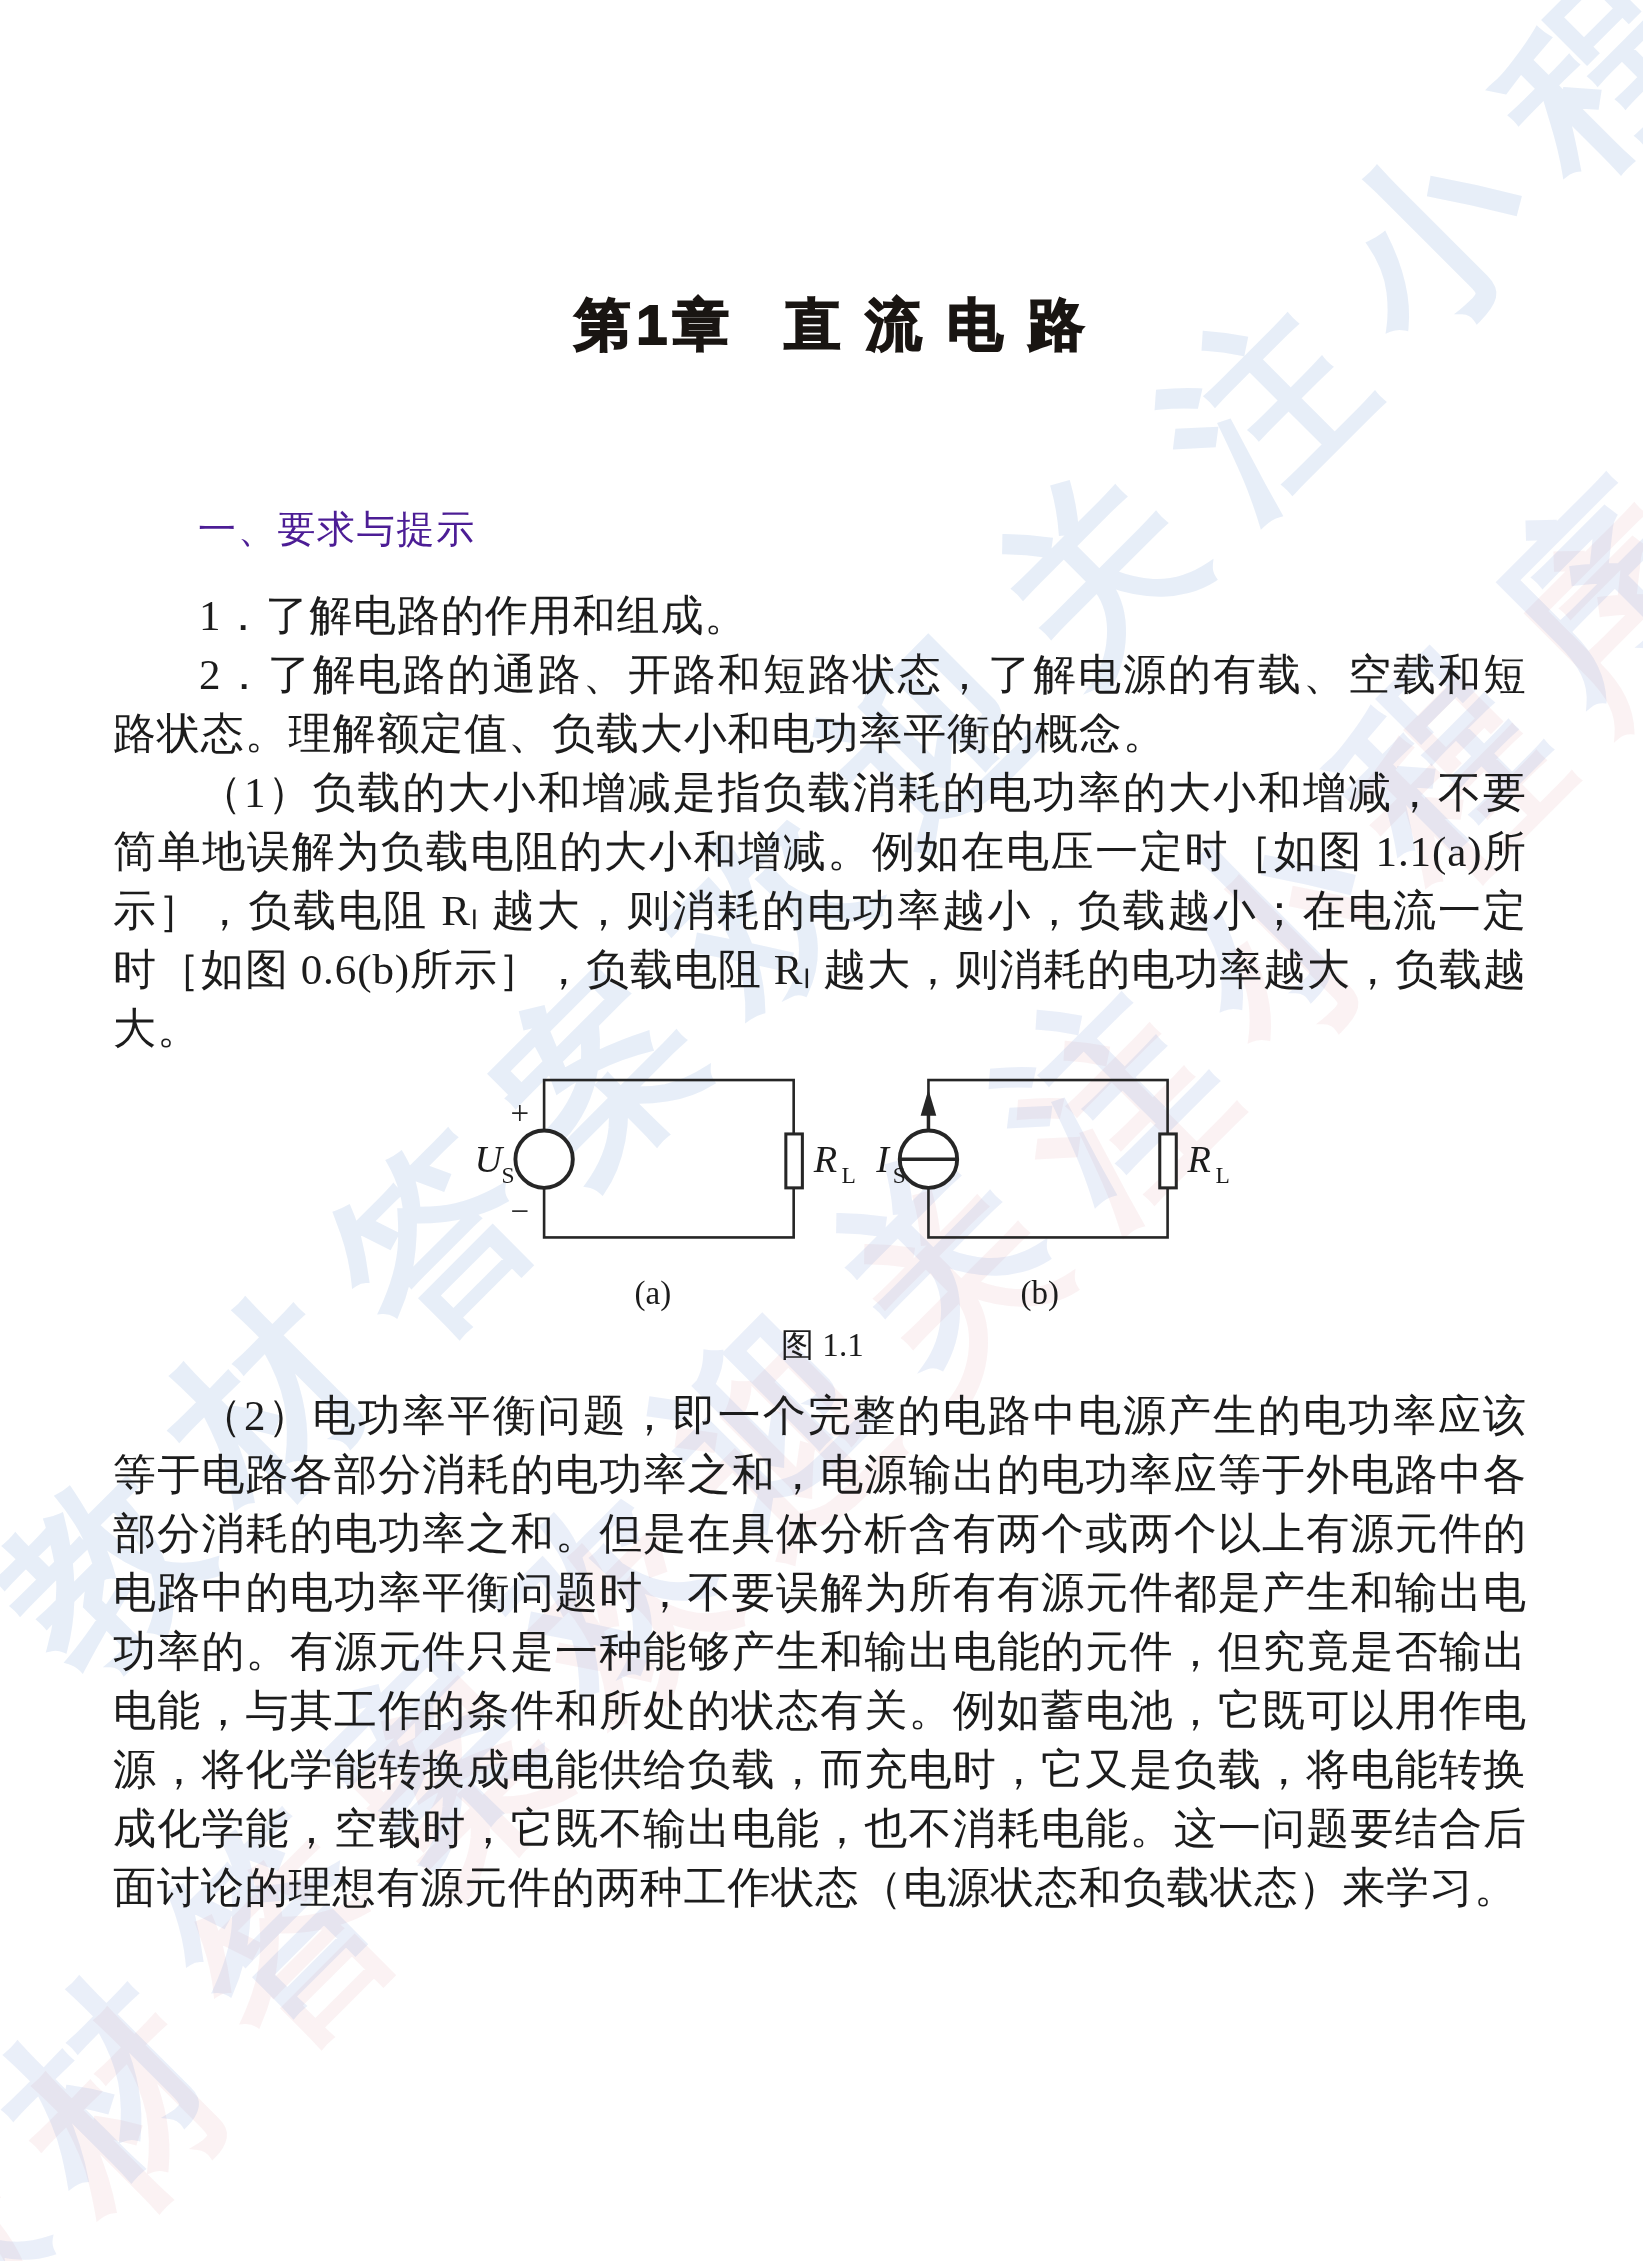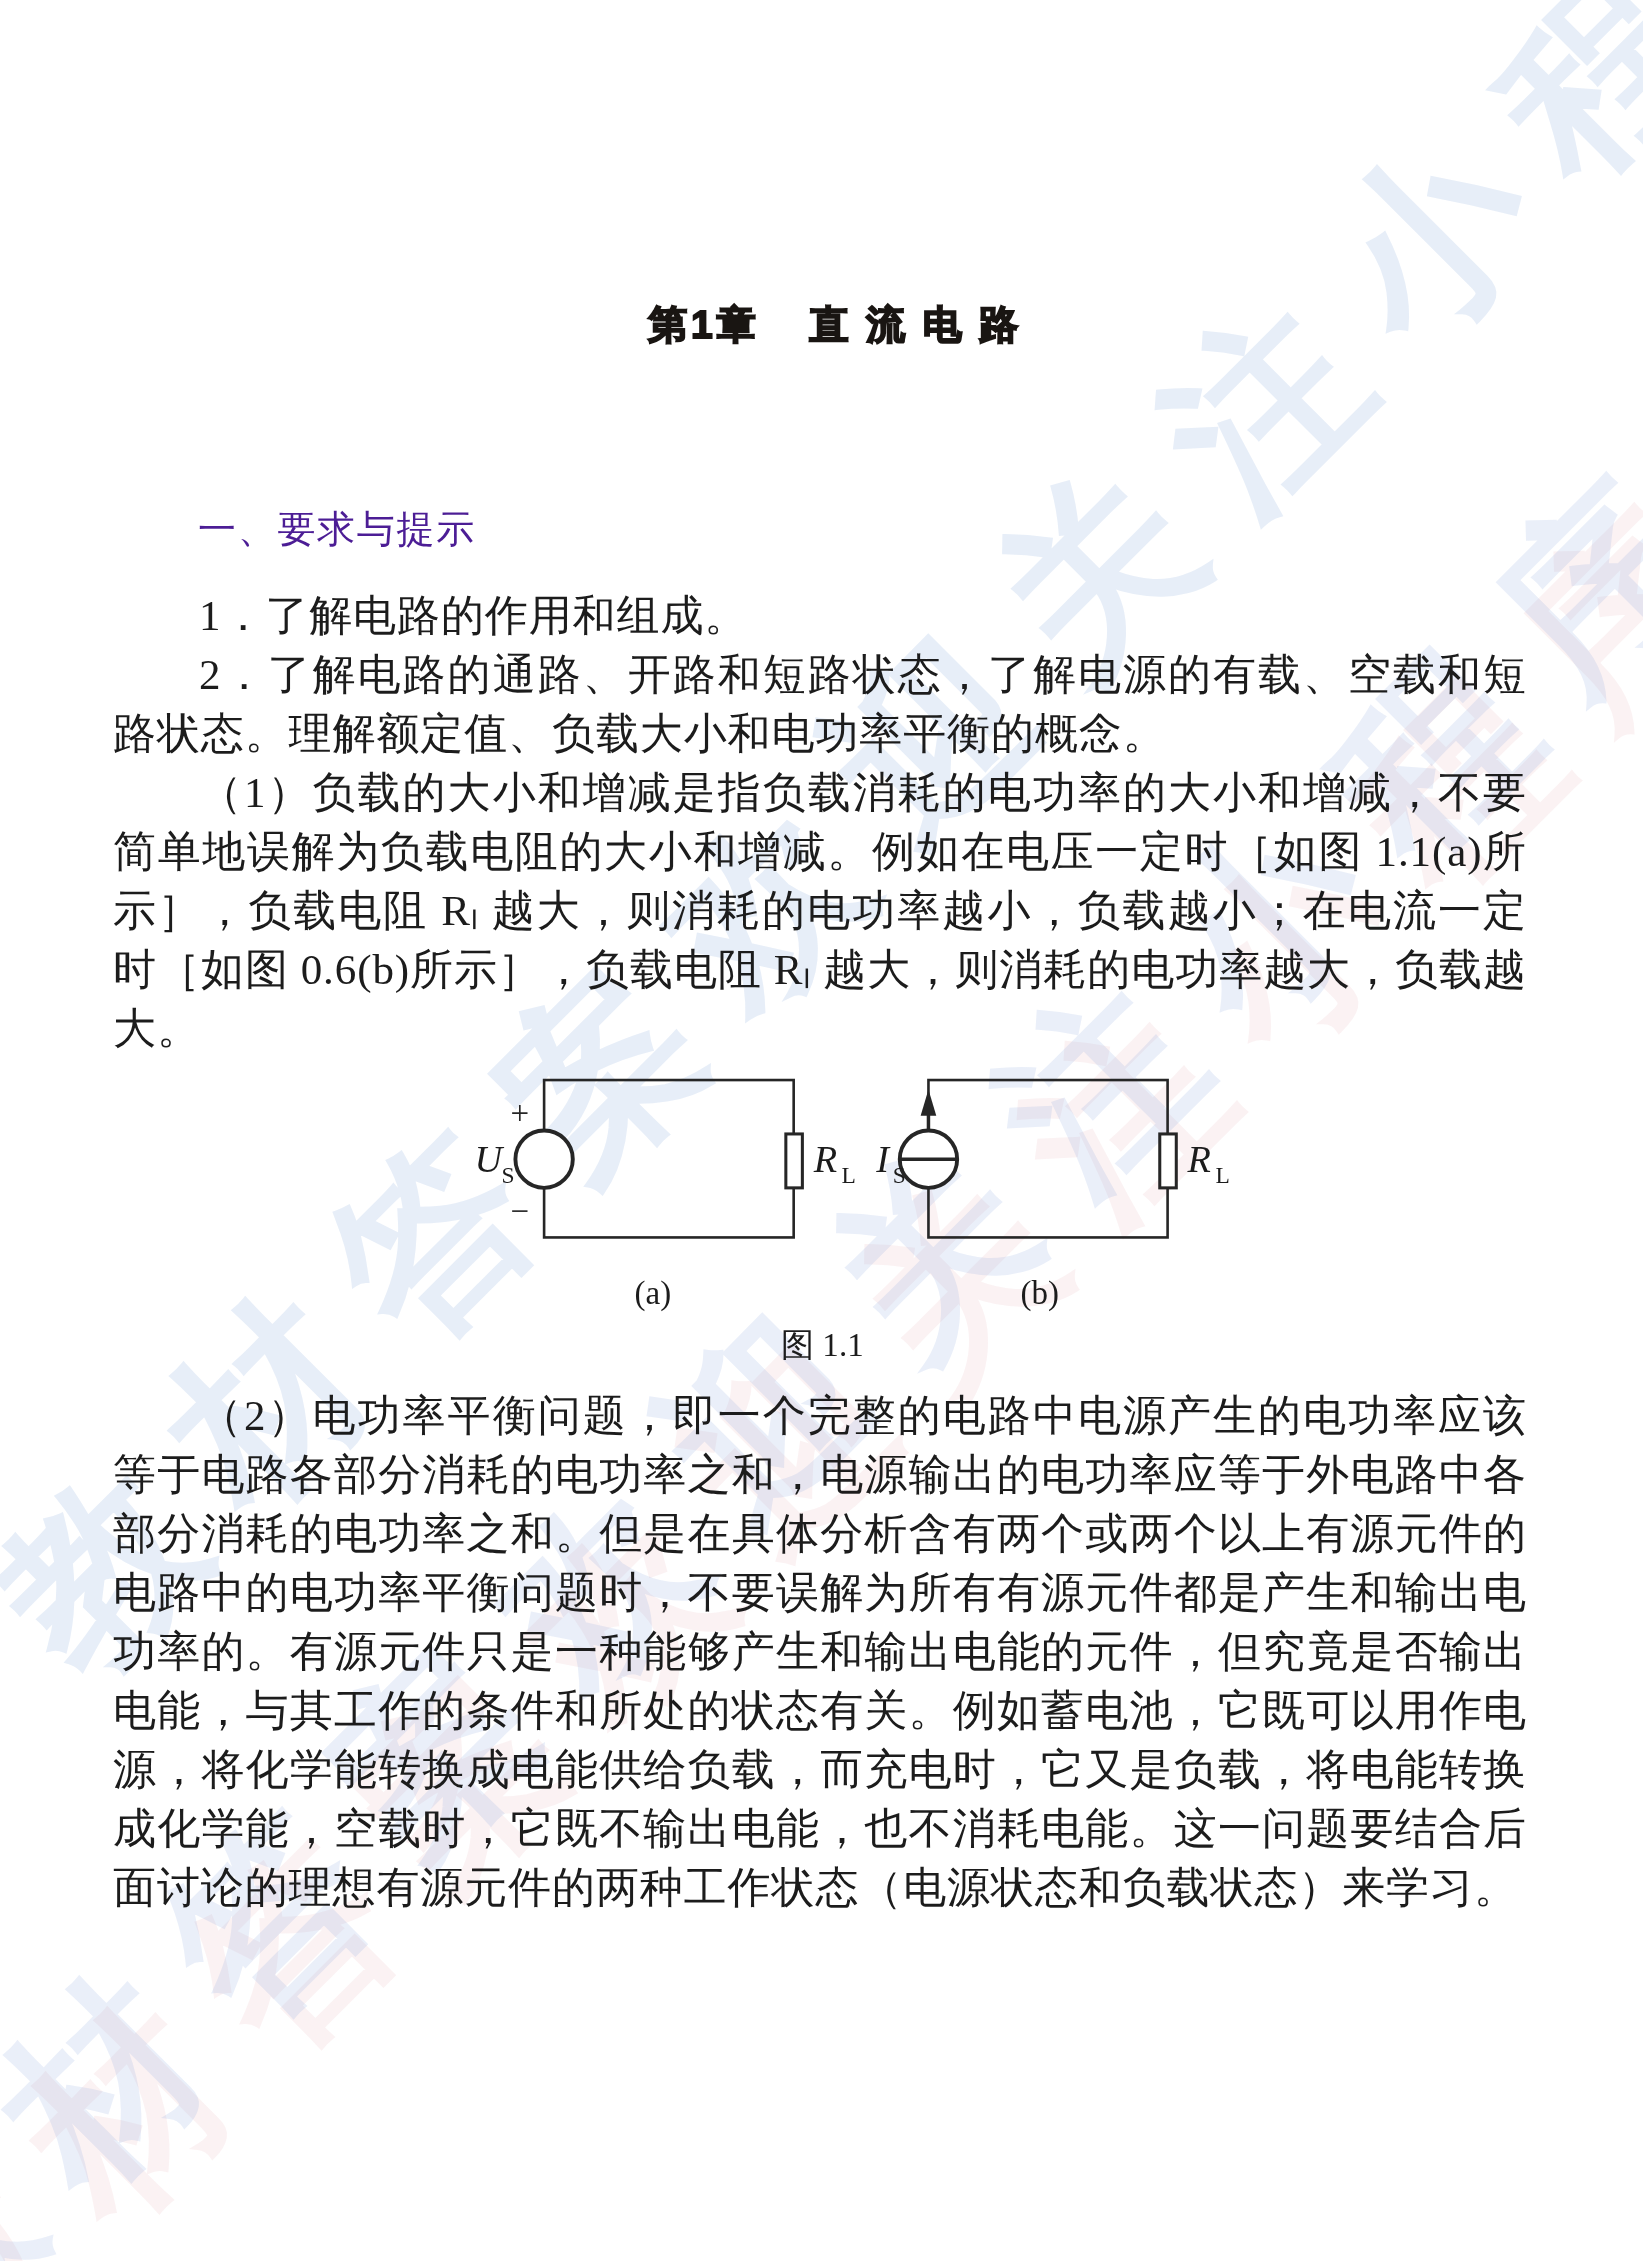--- a/index.html
+++ b/index.html
@@ -34,21 +34,21 @@
   }
   .chapter-title{
     margin:293px 0 0 0;
     padding-left:44px;
     display:flex;
     justify-content:center;
     align-items:baseline;
     gap:50px;
     font-family:"Liberation Sans", sans-serif;
     font-weight:900;
-    font-size:39px;
+    font-size:56px;
     line-height:63px;
     color:#191512;
     -webkit-text-stroke:1.9px #191512;
   }
   .chapter-title .part2{letter-spacing:0.45em;}
   .chapter-title .part1{letter-spacing:0.10em;}
   .section-heading{
     margin:146px 0 0 85px;
     font-size:38px;
     line-height:54px;

